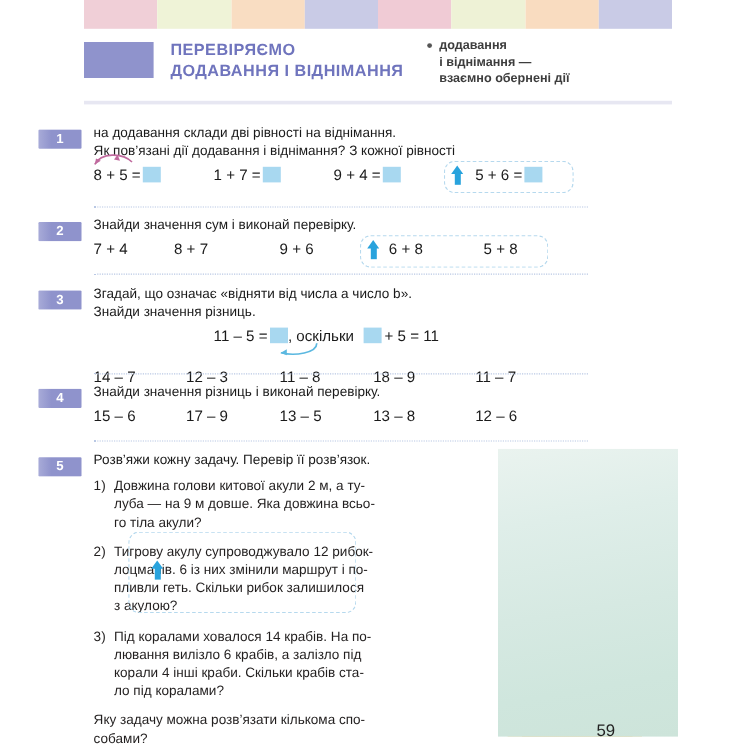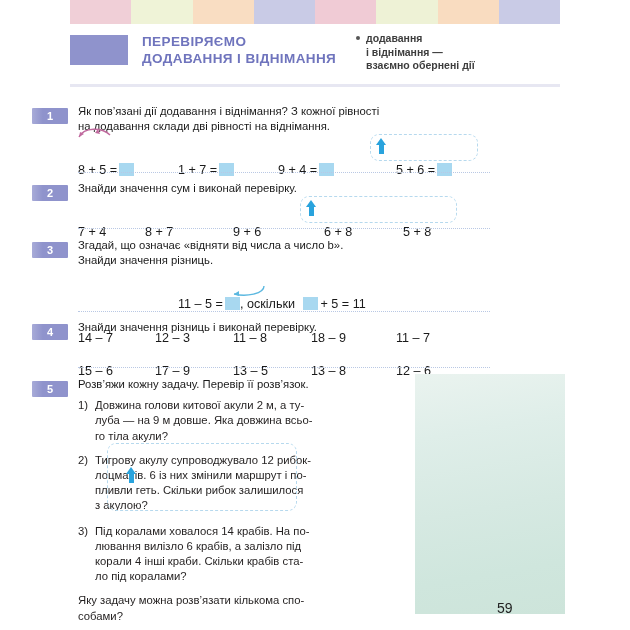--- a/index.html
+++ b/index.html
@@ -30,21 +30,21 @@
   .badge{position:absolute;left:32px;width:36px;height:16px;background:#8f93cc;
          border-radius:1px;color:#ffffff;font-size:11px;font-weight:bold;
          text-align:center;line-height:16px;
          background-image:linear-gradient(to right,#a8abd8 0%,#8f93cc 30%,#8f93cc 100%);}
   .tbody{position:absolute;left:78px;width:412px;font-size:11.3px;line-height:15.2px;}
   .tbody .stmt{color:#1a1a1a;}
   .dotrule{position:absolute;left:78px;width:412px;border-top:1.6px dotted #b9c8e4;}
 
   
   .exprs{position:relative;height:20px;margin-top:3px;}
-  .expr{position:absolute;font-size:12.6px;color:#1a1a1a;white-space:nowrap;top:2px;margin-top:24px;}
+  .expr{position:absolute;font-size:12.6px;color:#1a1a1a;white-space:nowrap;top:2px;}
   .bluebox{display:inline-block;width:15px;height:13px;background:#a8d8f0;
            vertical-align:-2px;margin-left:2px;}
   .bluebox.pre{margin-left:0;margin-right:3px;}
 
   
   .dashgroup{position:absolute;border:1.3px dashed #b6d9ee;border-radius:9px;}
 
   
   .uparrow{position:absolute;width:11px;height:16px;}
   .uparrow .shaft{position:absolute;left:3px;top:6px;width:5px;height:10px;background:#29a3dd;}
@@ -97,22 +97,22 @@
       <span class="bullet"></span>
       <div>додавання</div>
       <div>і віднімання —</div>
       <div>взаємно обернені дії</div>
     </div>
   </div>
   <div class="hdr-rule"></div>
 
   <div class="badge" style="top:108px;">1</div>
   <div class="tbody" style="top:104px;">
+    <div class="stmt">на додавання склади дві рівності на віднімання.</div>
     <div class="stmt">Як пов’язані дії додавання і віднімання? З кожної рівності</div>
-    <div class="stmt">на додавання склади дві рівності на віднімання.</div>
     <div class="exprs" style="height:22px;">
       <span class="expr" style="left:0;">
         <span>8 + 5 =</span><span class="bluebox"></span>
       </span>
       <span class="expr" style="left:100px;">
         <span>1 + 7 =</span><span class="bluebox"></span>
       </span>
       <span class="expr" style="left:200px;">
         <span>9 + 4 =</span><span class="bluebox"></span>
       </span>

